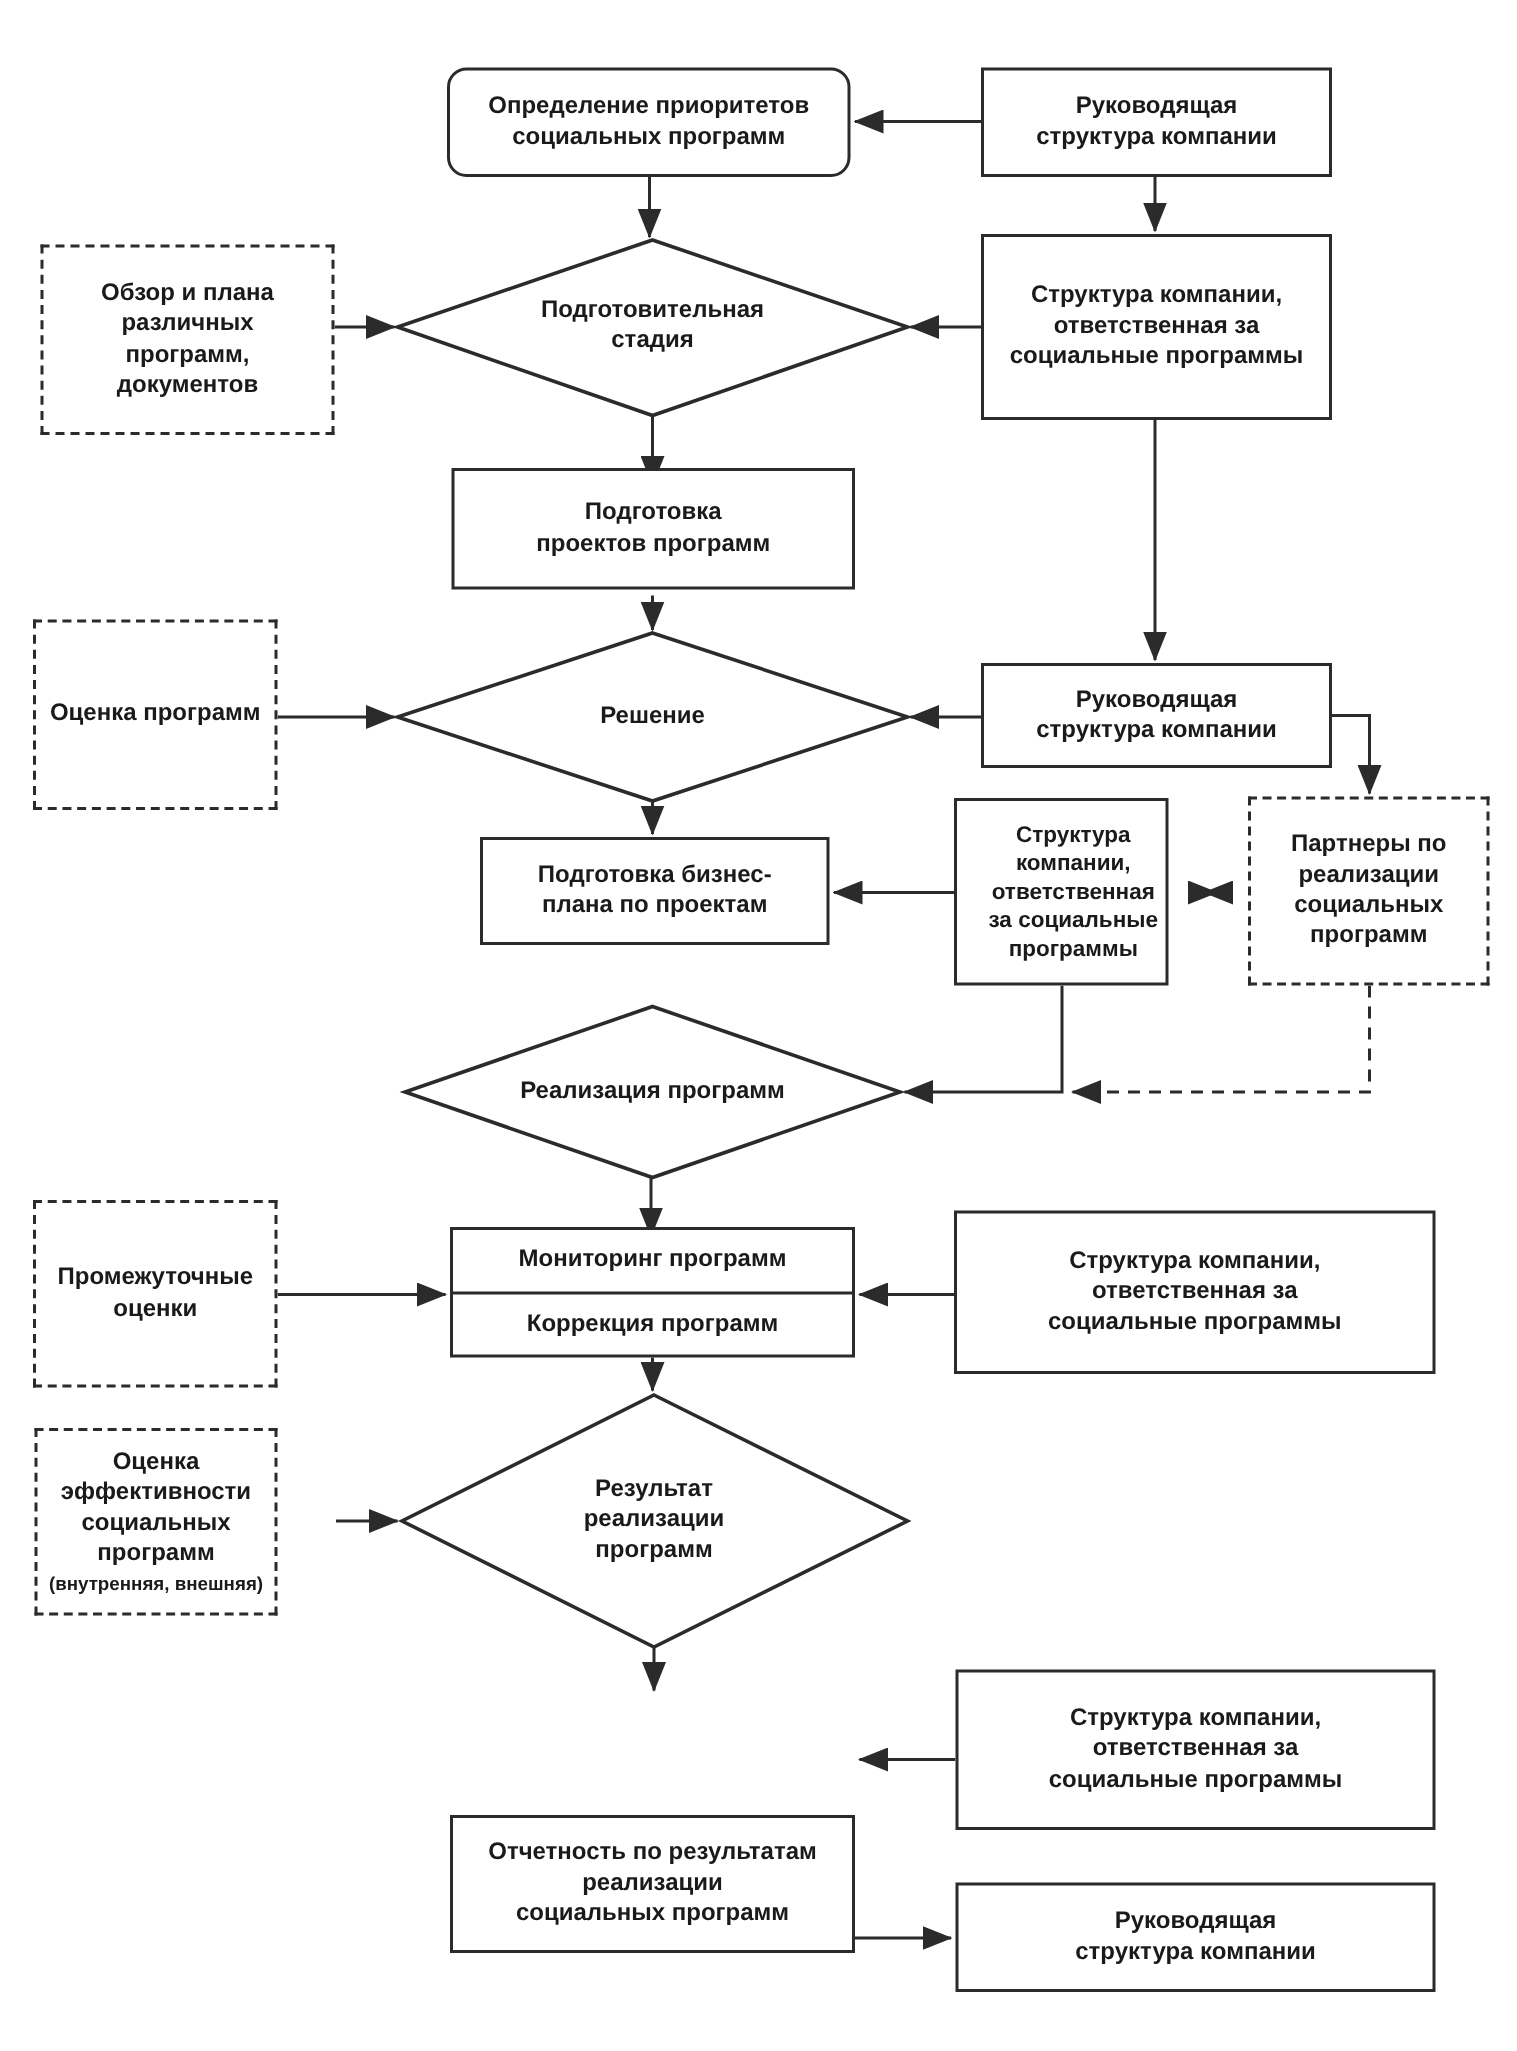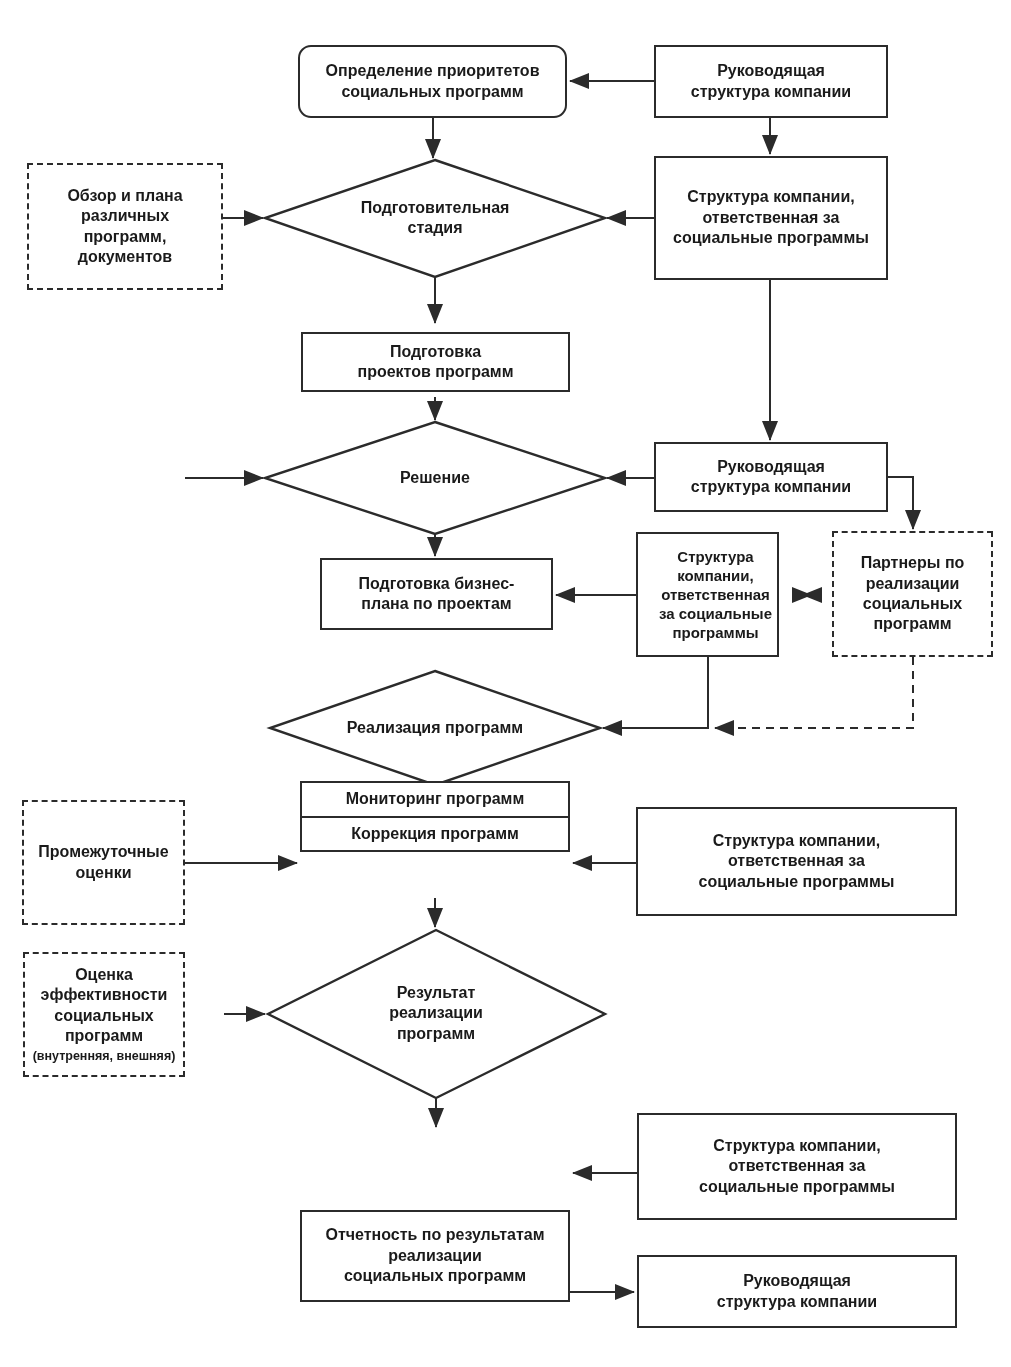--- a/index.html
+++ b/index.html
@@ -81,23 +81,24 @@
 
   <div class="node solid" style="left:654px;top:156px;width:234px;height:124px;">Структура компании,
 ответственная за
 социальные программы</div>
 
   <div class="node dashed" style="left:27px;top:163px;width:196px;height:127px;">Обзор и плана
 различных
 программ,
 документов</div>
 
-  <div class="node solid" style="left:301px;top:332px;width:269px;height:60px;">Подготовка
+  <div class="node solid" style="left:301px;top:312px;width:269px;height:81px;">Подготовка
 проектов программ</div>
 
+  <div class="node dashed" style="left:22px;top:413px;width:163px;height:127px;">Оценка программ</div>
 
   <div class="node solid" style="left:654px;top:442px;width:234px;height:70px;">Руководящая
 структура компании</div>
 
   <div class="node solid narrow" style="left:636px;top:532px;width:143px;height:125px;padding-left:20px;">Структура
 компании,
 ответственная
 за социальные
 программы</div>
 
@@ -105,21 +106,21 @@
 плана по проектам</div>
 
   <div class="node dashed" style="left:832px;top:531px;width:161px;height:126px;">Партнеры по
 реализации
 социальных
 программ</div>
 
   <div class="node dashed" style="left:22px;top:800px;width:163px;height:125px;">Промежуточные
 оценки</div>
 
-  <div class="node solid stack" style="left:300px;top:781px;width:270px;height:71px;">
+  <div class="node solid stack" style="left:300px;top:818px;width:270px;height:87px;">
     <div class="cell cell-top">Мониторинг программ</div>
     <div class="cell">Коррекция программ</div>
   </div>
 
   <div class="node solid" style="left:636px;top:807px;width:321px;height:109px;">Структура компании,
 ответственная за
 социальные программы</div>
 
   <div class="node dashed stack" style="left:23px;top:952px;width:162px;height:125px;">
     <div>Оценка

